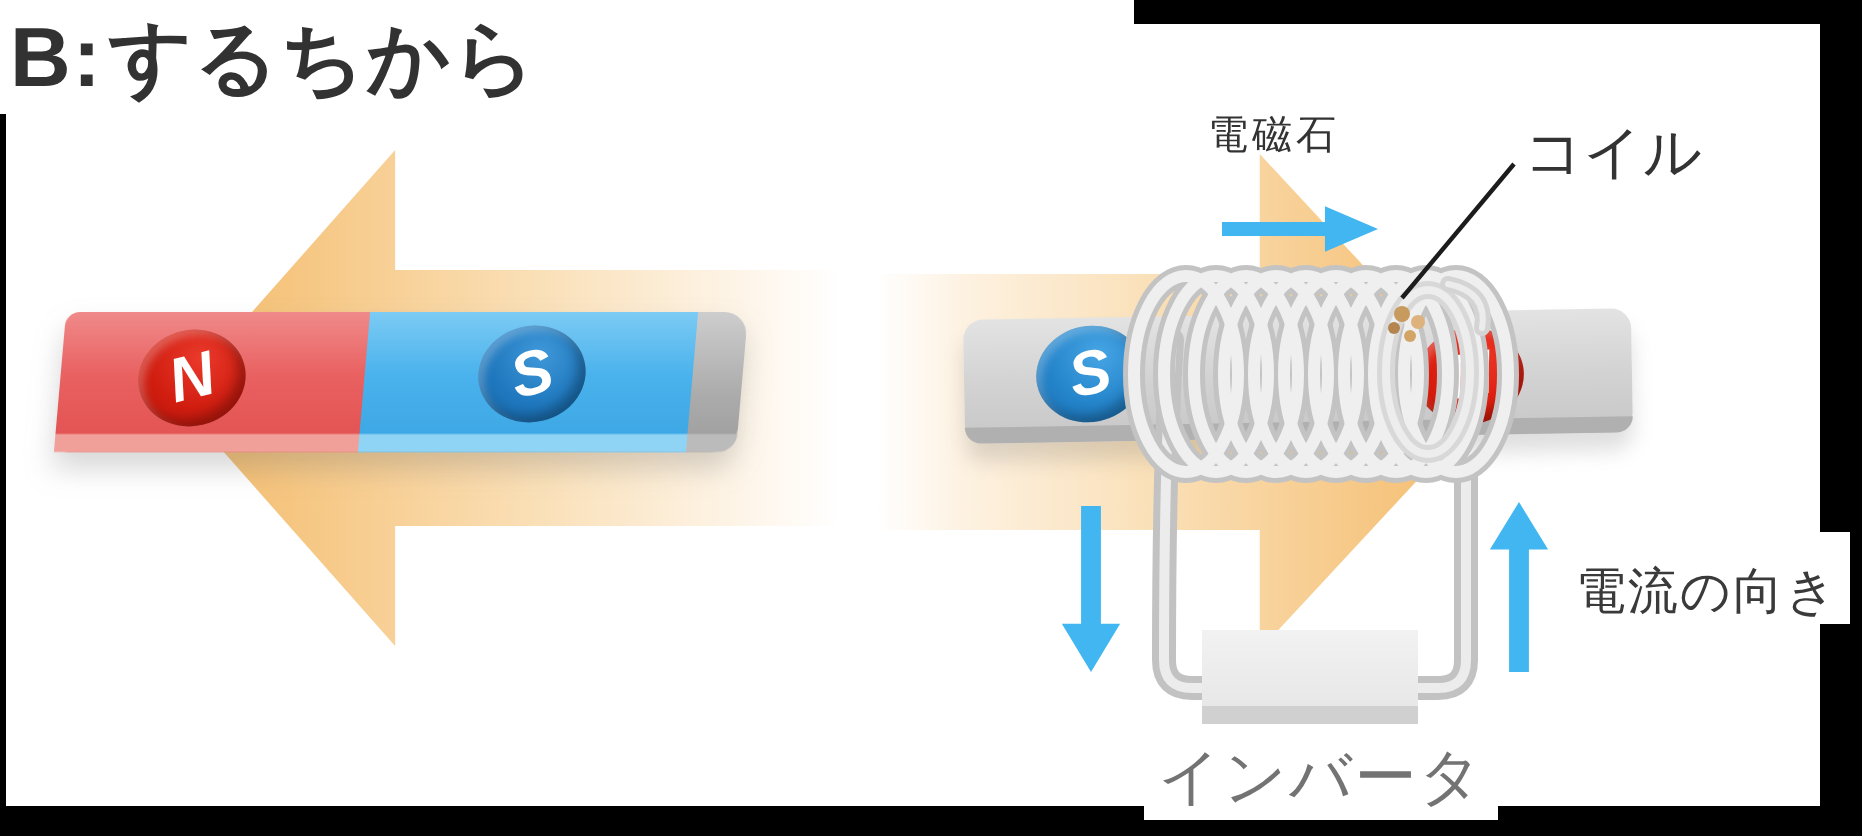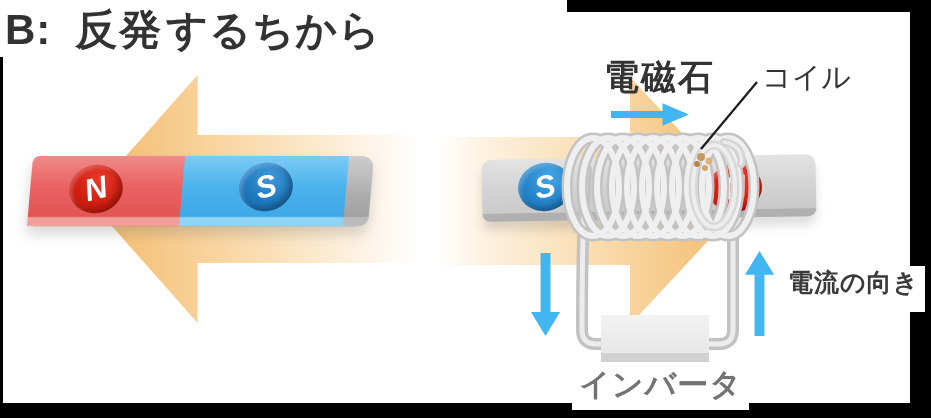--- a/index.html
+++ b/index.html
@@ -76,44 +76,43 @@
   .blue-arrow{background:#41B6F0; z-index:6;}
   #arrow-em{left:611px; top:101px; width:78px; height:27px;
     clip-path:polygon(0 37%, 66% 37%, 66% 8%, 100% 50%, 66% 92%, 66% 63%, 0 63%);}
   #arrow-down{left:530px; top:253px; width:31px; height:83px;
     clip-path:polygon(34% 0, 66% 0, 66% 71%, 97% 71%, 50% 100%, 3% 71%, 34% 71%);}
   #arrow-up{left:744px; top:251px; width:31px; height:85px;
     clip-path:polygon(50% 0, 97% 28%, 66% 28%, 66% 100%, 34% 100%, 34% 28%, 3% 28%);}
 
   
   .diagram-label{color:#333; z-index:6; white-space:nowrap;}
-  #label-electromagnet{left:604px; top:54px; font-size:35px; letter-spacing:2px;font-weight:bold;}
+  #label-electromagnet{left:604px; top:54px; font-size:20px; letter-spacing:2px;}
   #label-coil{left:746px; top:60px; font-size:29px; line-height:1.22;text-align:right;}
   #label-coil .indent{padding-left:16px;}
-  .label-box{background:#ffffff; z-index:9; display:flex; align-items:flex-start; justify-content:center;font-weight:bold;}
+  .label-box{background:#ffffff; z-index:9; display:flex; align-items:flex-end; justify-content:center;}
   #current-label-box{left:782px; top:266px; width:143px; height:46px;}
   #current-label-box span{font-size:25px; color:#3A3A3A; letter-spacing:1px;}
   #inverter-label-box{left:572px; top:364px; width:177px; height:46px;}
   #inverter-label-box span{font-size:31px; color:#737373; letter-spacing:1px;}
 
   
   .mask{background:#000; z-index:8;}
   #mask-top-right{left:567px; top:0; width:364px; height:12px;}
   #mask-right{left:910px; top:0; width:21px; height:418px;}
   #mask-bottom{left:0; top:403px; width:931px; height:15px;}
   #mask-left{left:0; top:57px; width:3px; height:361px;}
 </style>
 </head>
 <body>
 
 <div id="stage">
 
   <div id="title" class="abs">
     <span class="t-big">B:</span>
-    <span class="t-em">反発</span>
     <span class="t-small">するちから</span>
   </div>
 
   <div id="arrow-left" class="abs force-arrow"></div>
 
   <div id="magnet" class="abs">
     <div class="half red">
         <div class="depth"></div>
       </div>
     <div class="half blue">

